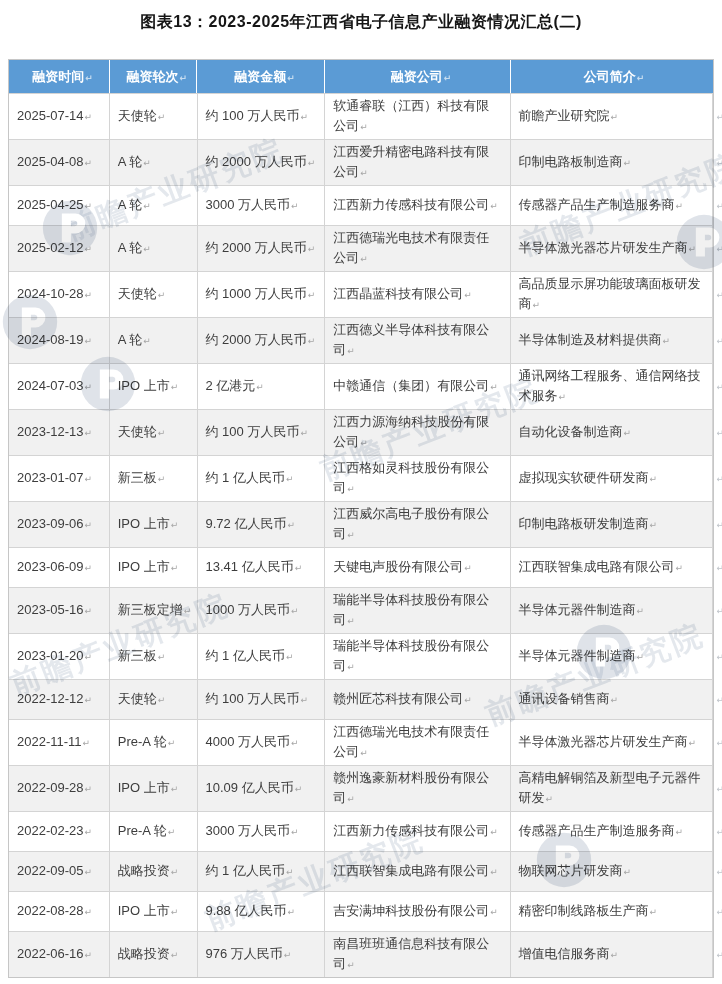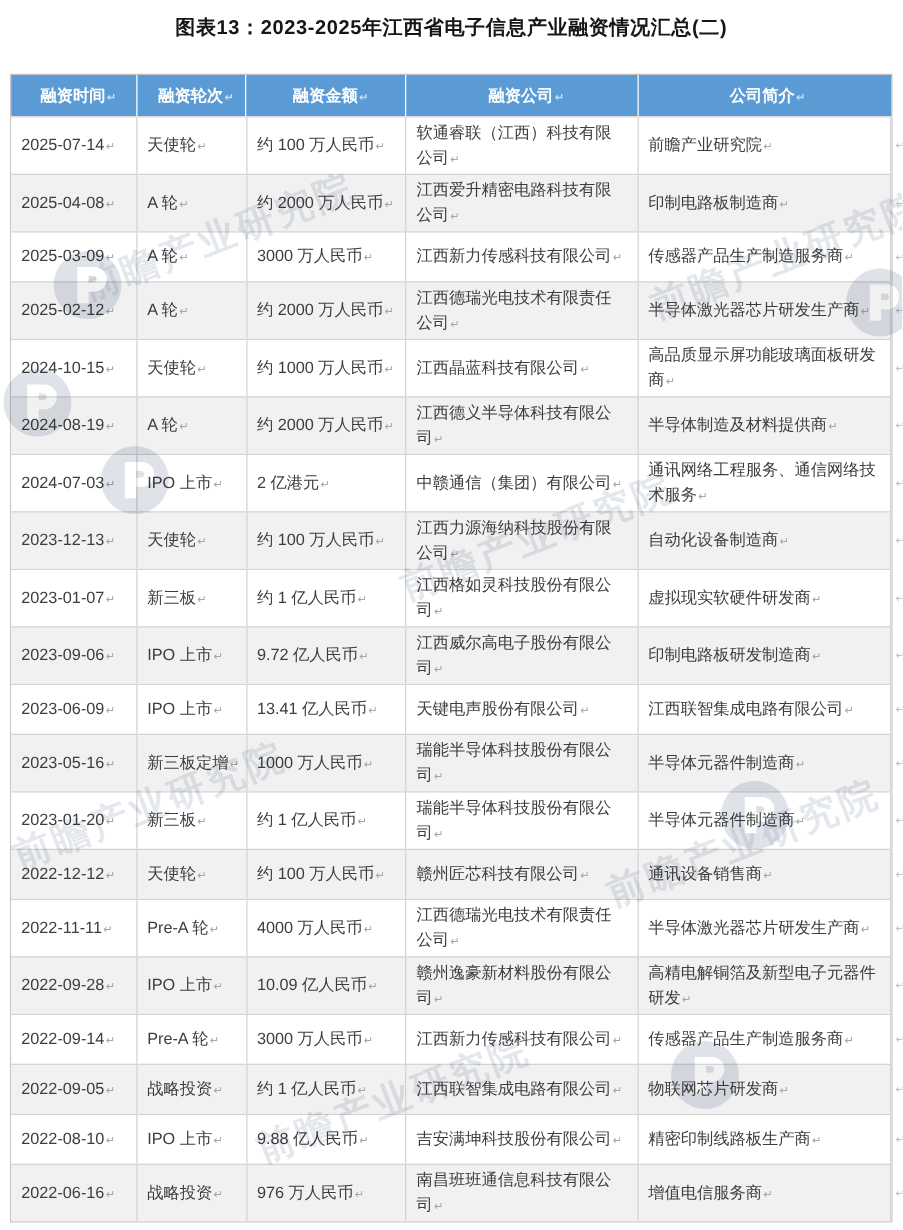--- a/index.html
+++ b/index.html
@@ -106,21 +106,21 @@
           <div class="cell c3">
             <span class="tw"><span>江西爱升精密电路科技有限公司</span><span class="rm">↵</span></span>
           </div>
           <div class="cell c4">
             <span class="tw"><span>印制电路板制造商</span><span class="rm">↵</span></span>
           </div>
           <span class="eor">↵</span>
         </div>
         <div class="row">
           <div class="cell c0">
-            <span class="tw"><span>2025-03-09</span><span class="rm">↵</span></span>
+            <span class="tw"><span>2025-04-25</span><span class="rm">↵</span></span>
           </div>
           <div class="cell c1">
             <span class="tw"><span>A 轮</span><span class="rm">↵</span></span>
           </div>
           <div class="cell c2">
             <span class="tw"><span>3000 万人民币</span><span class="rm">↵</span></span>
           </div>
           <div class="cell c3">
             <span class="tw"><span>江西新力传感科技有限公司</span><span class="rm">↵</span></span>
           </div>
@@ -142,21 +142,21 @@
           <div class="cell c3">
             <span class="tw"><span>江西德瑞光电技术有限责任公司</span><span class="rm">↵</span></span>
           </div>
           <div class="cell c4">
             <span class="tw"><span>半导体激光器芯片研发生产商</span><span class="rm">↵</span></span>
           </div>
           <span class="eor">↵</span>
         </div>
         <div class="row">
           <div class="cell c0">
-            <span class="tw"><span>2024-10-15</span><span class="rm">↵</span></span>
+            <span class="tw"><span>2024-10-28</span><span class="rm">↵</span></span>
           </div>
           <div class="cell c1">
             <span class="tw"><span>天使轮</span><span class="rm">↵</span></span>
           </div>
           <div class="cell c2">
             <span class="tw"><span>约 1000 万人民币</span><span class="rm">↵</span></span>
           </div>
           <div class="cell c3">
             <span class="tw"><span>江西晶蓝科技有限公司</span><span class="rm">↵</span></span>
           </div>
@@ -358,21 +358,21 @@
           <div class="cell c3">
             <span class="tw"><span>赣州逸豪新材料股份有限公司</span><span class="rm">↵</span></span>
           </div>
           <div class="cell c4">
             <span class="tw"><span>高精电解铜箔及新型电子元器件研发</span><span class="rm">↵</span></span>
           </div>
           <span class="eor">↵</span>
         </div>
         <div class="row">
           <div class="cell c0">
-            <span class="tw"><span>2022-09-14</span><span class="rm">↵</span></span>
+            <span class="tw"><span>2022-02-23</span><span class="rm">↵</span></span>
           </div>
           <div class="cell c1">
             <span class="tw"><span>Pre-A 轮</span><span class="rm">↵</span></span>
           </div>
           <div class="cell c2">
             <span class="tw"><span>3000 万人民币</span><span class="rm">↵</span></span>
           </div>
           <div class="cell c3">
             <span class="tw"><span>江西新力传感科技有限公司</span><span class="rm">↵</span></span>
           </div>
@@ -394,21 +394,21 @@
           <div class="cell c3">
             <span class="tw"><span>江西联智集成电路有限公司</span><span class="rm">↵</span></span>
           </div>
           <div class="cell c4">
             <span class="tw"><span>物联网芯片研发商</span><span class="rm">↵</span></span>
           </div>
           <span class="eor">↵</span>
         </div>
         <div class="row">
           <div class="cell c0">
-            <span class="tw"><span>2022-08-10</span><span class="rm">↵</span></span>
+            <span class="tw"><span>2022-08-28</span><span class="rm">↵</span></span>
           </div>
           <div class="cell c1">
             <span class="tw"><span>IPO 上市</span><span class="rm">↵</span></span>
           </div>
           <div class="cell c2">
             <span class="tw"><span>9.88 亿人民币</span><span class="rm">↵</span></span>
           </div>
           <div class="cell c3">
             <span class="tw"><span>吉安满坤科技股份有限公司</span><span class="rm">↵</span></span>
           </div>

